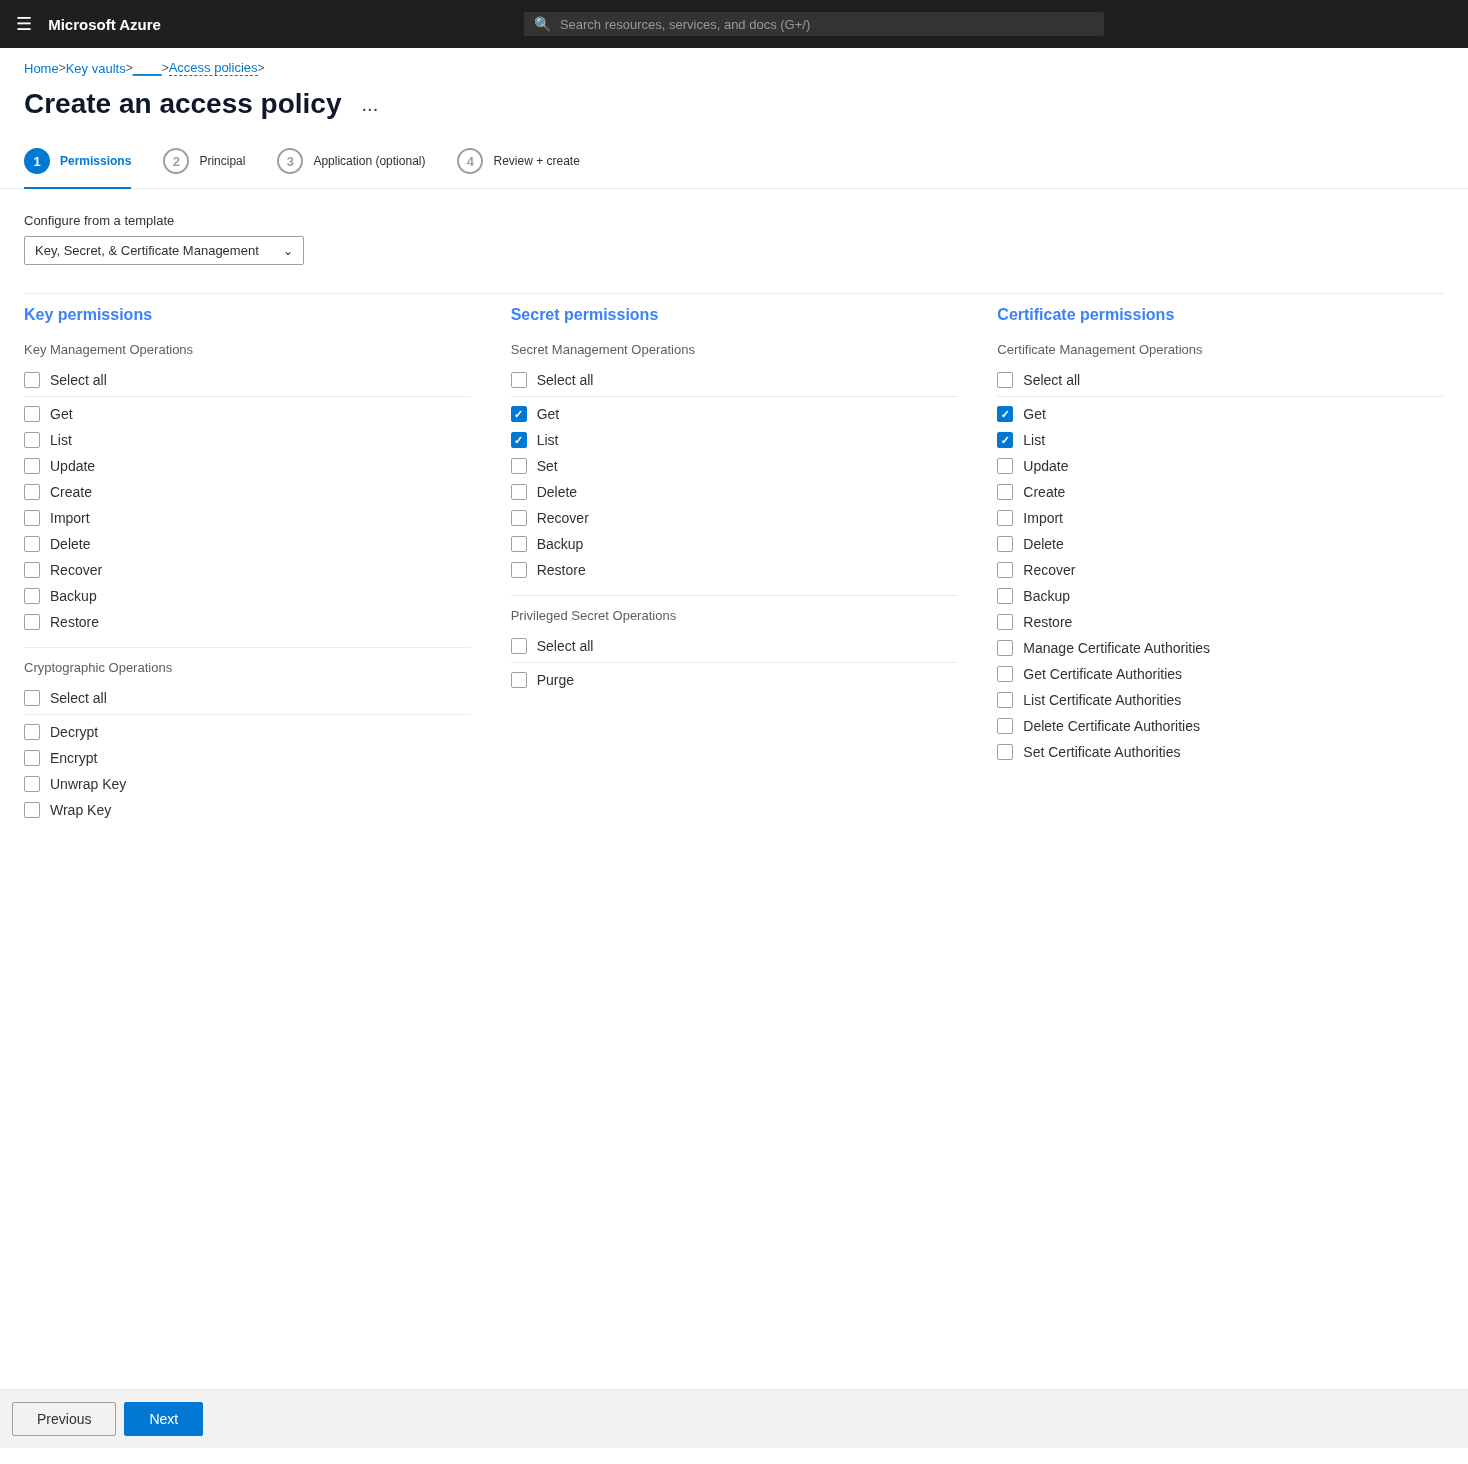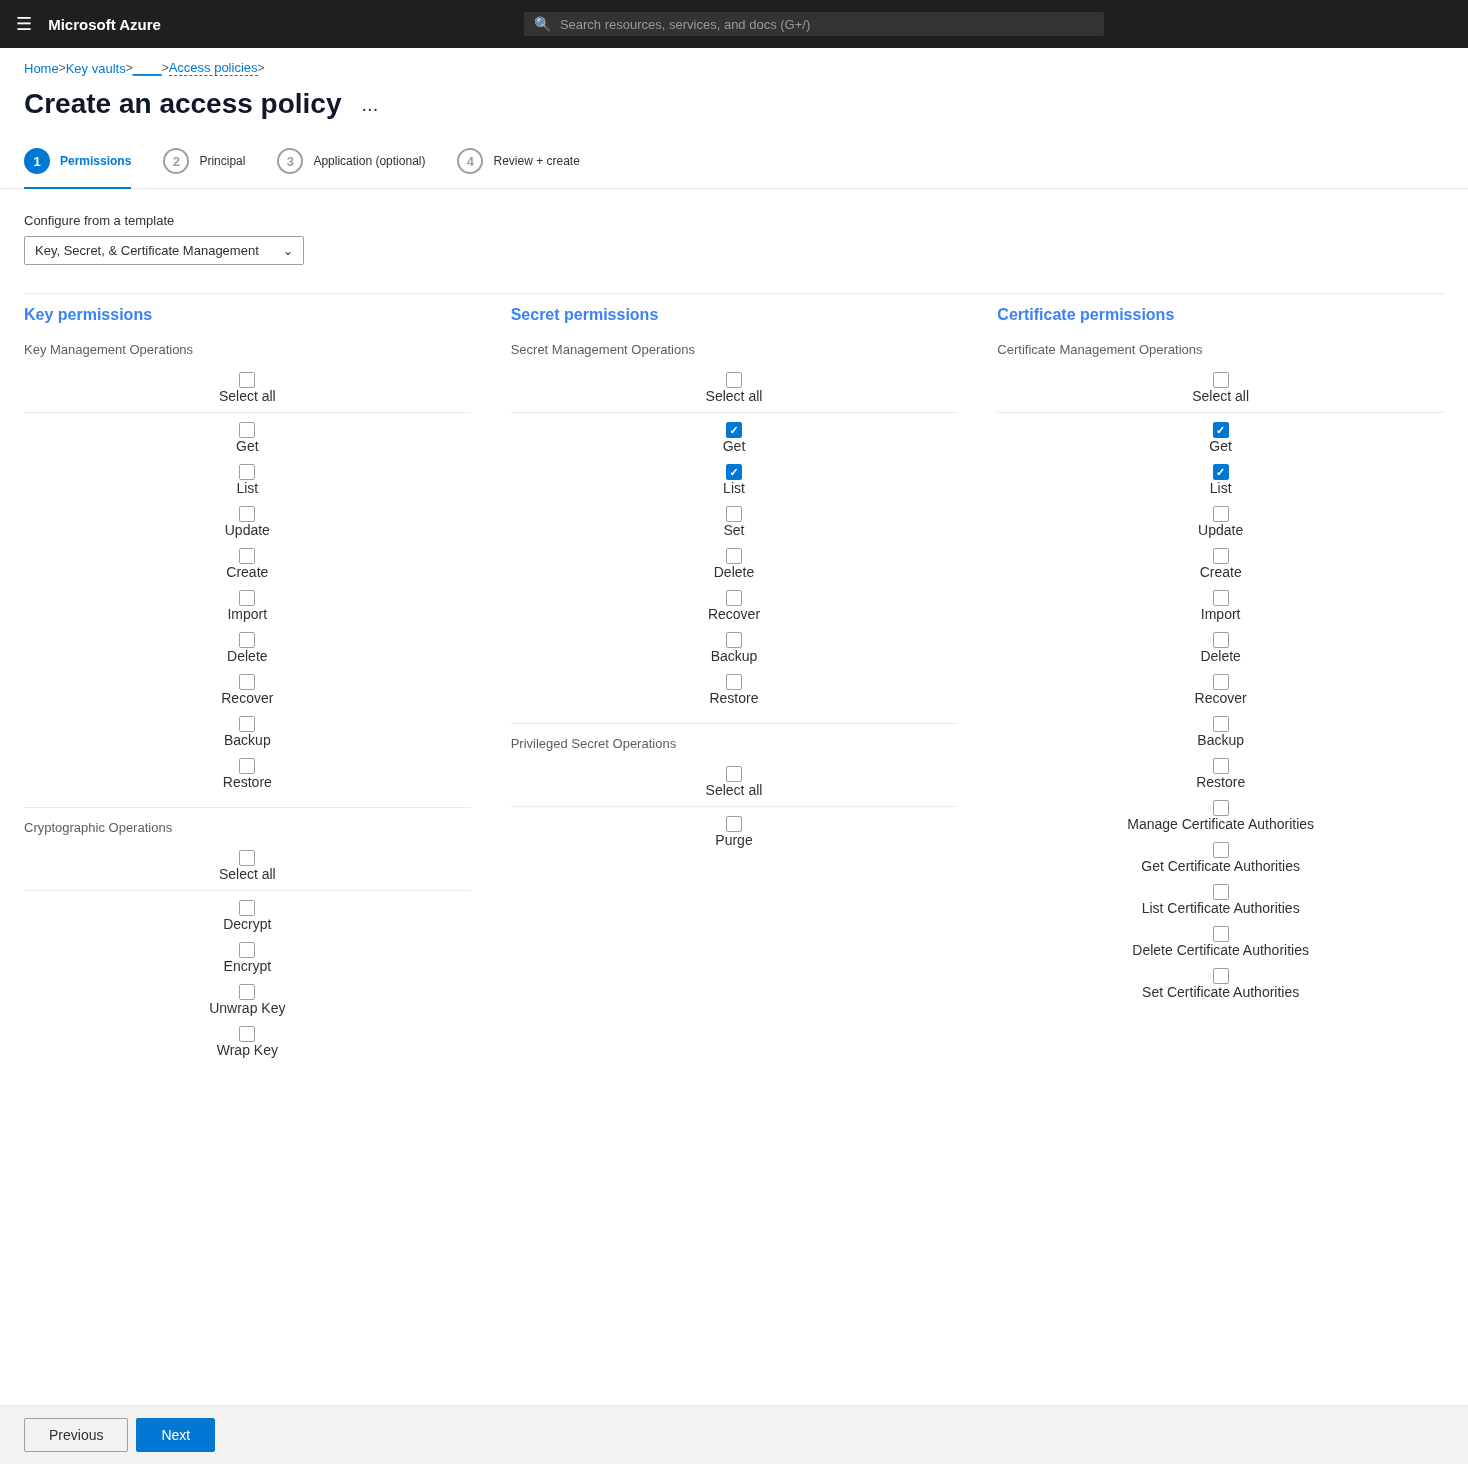--- a/index.html
+++ b/index.html
@@ -153,24 +153,24 @@
       font-size: 13px;
       color: #605e5c;
       margin-bottom: 10px;
       margin-top: 4px;
     }
 
     .checkbox-list { list-style: none; }
     .checkbox-item {
       display: flex;
       align-items: center;
+      gap: 10px;
       padding: 5px 0;
       font-size: 14px;
       color: #323130;
-      flex-direction: column;
     }
     .checkbox-item.select-all {
       border-bottom: 1px solid #edebe9;
       margin-bottom: 4px;
       padding-bottom: 8px;
     }
 
     .cb {
       width: 16px;
       height: 16px;
@@ -196,26 +196,26 @@
 
     .section-divider {
       border: none;
       border-top: 1px solid #edebe9;
       margin: 12px 0;
     }
 
     
     .bottom-bar {
       position: fixed;
-      bottom: 0;
+      bottom: 16px;
       left: 0;
       right: 0;
       background: #f3f2f1;
       border-top: 1px solid #edebe9;
-      padding: 12px 24px;
+      padding: 12px 12px;
       display: flex;
       gap: 8px;
       align-items: center;
     }
     .btn-prev {
       background: #f3f2f1;
       border: 1px solid #a19f9d;
       color: #323130;
       padding: 8px 24px;
       font-size: 14px;

